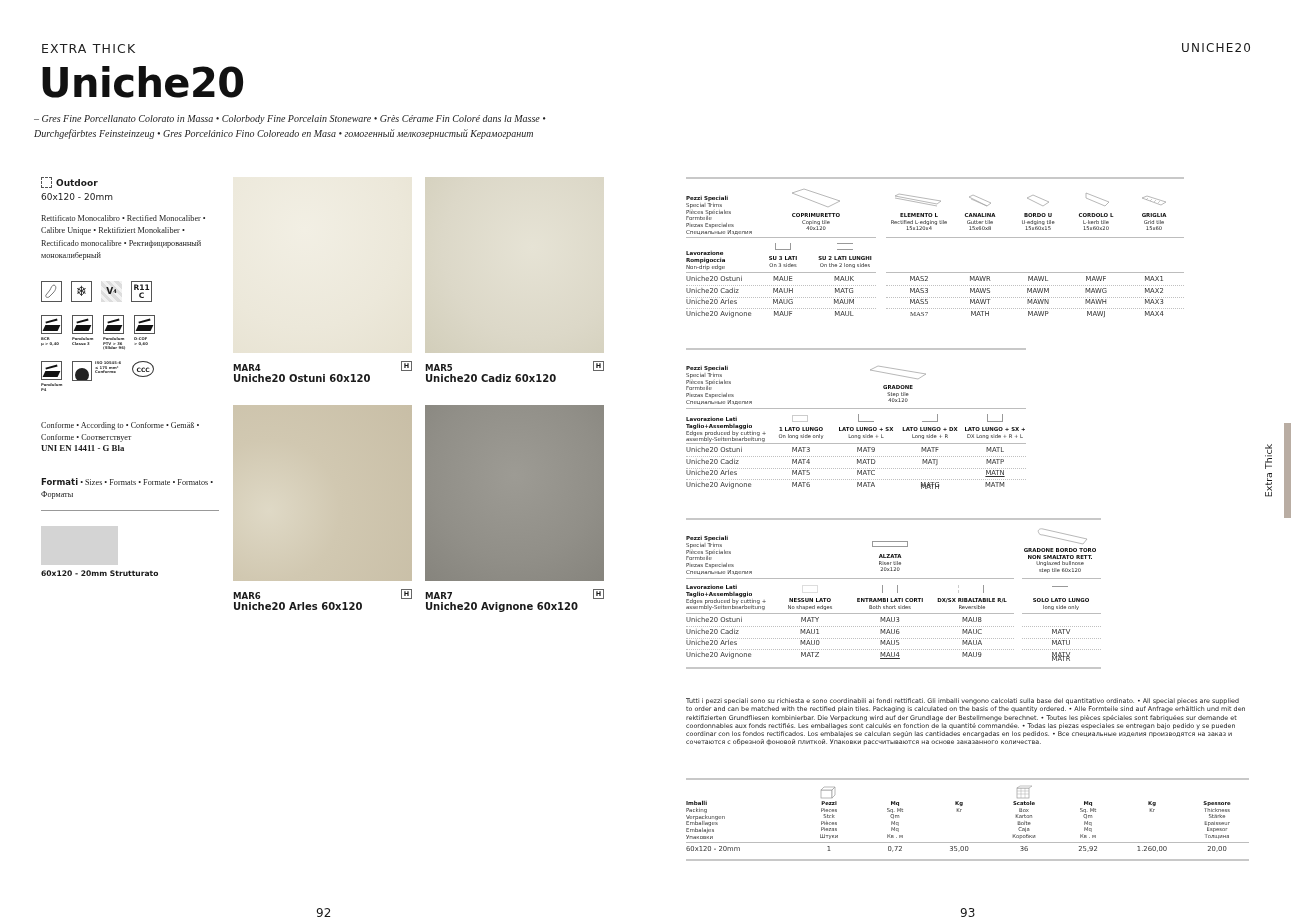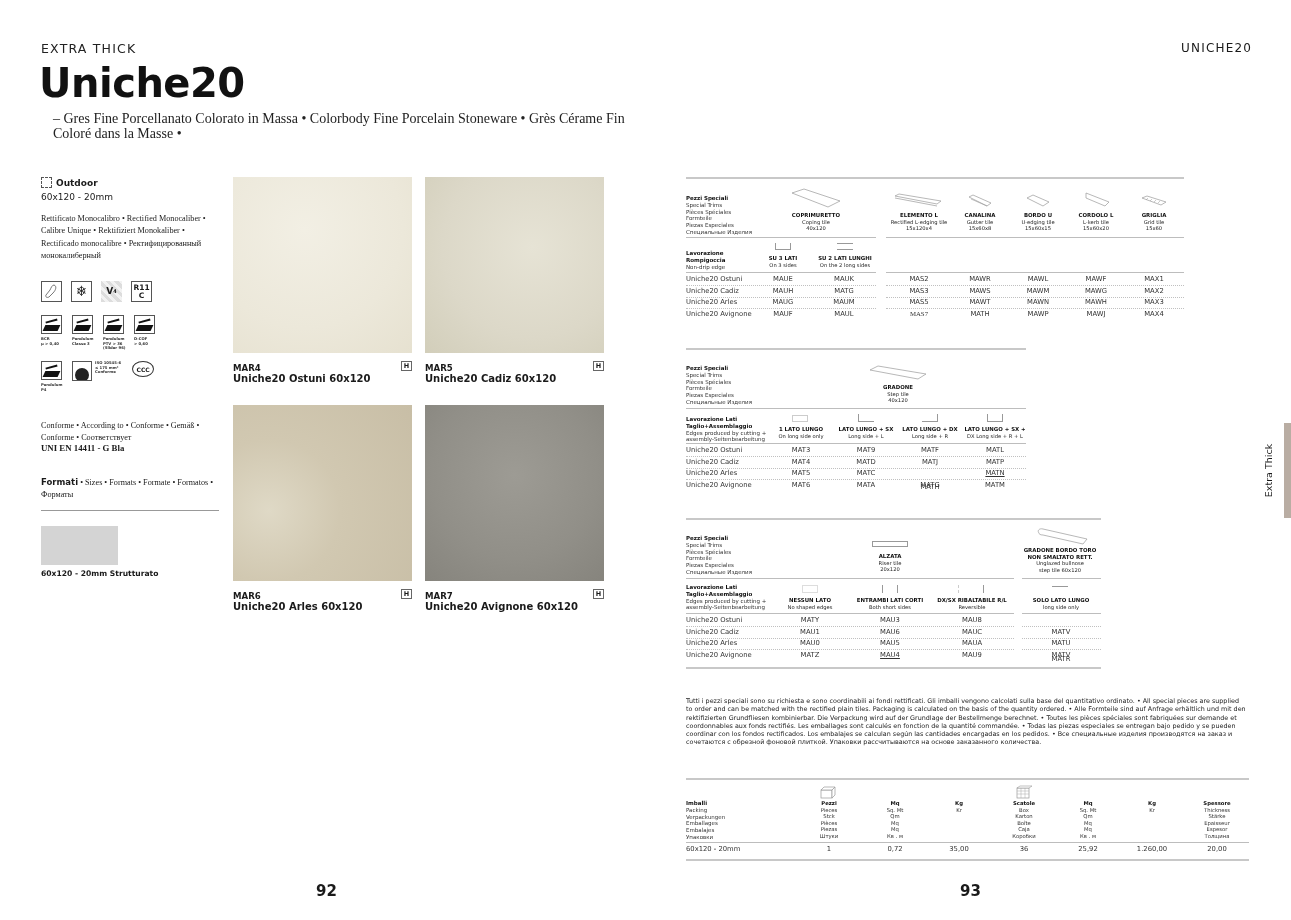--- a/index.html
+++ b/index.html
@@ -4,21 +4,21 @@
 <style>
   * { box-sizing: border-box; margin: 0; padding: 0; }
   html, body { width: 1291px; height: 920px; background: #ffffff; overflow: hidden; }
   body { position: relative; font-family: "DejaVu Sans", sans-serif; color: #1a1a1a; }
   .abs { position: absolute; }
   .serif { font-family: "Liberation Serif", serif; }
 
   
   .kicker { left: 41px; top: 41px; font-size: 12.5px; letter-spacing: 1.2px; color: #222; }
   .title { left: 39px; top: 60px; font-size: 40px; font-weight: bold; letter-spacing: -0.5px; color: #111; }
-  .subtitle { left: 53px; top: 111px; width: 580px; font-size: 14px; line-height: 15px; color: #222; }
+  .subtitle { left: 34px; top: 111px; width: 580px; font-size: 10px; line-height: 15px; color: #222; font-style: italic; }
 
   .side { left: 41px; width: 182px; }
   .outdoor { top: 177px; font-size: 9px; font-weight: bold; display: flex; align-items: center; gap: 4px; }
   .outdoor-icon { width: 11px; height: 11px; border: 1px dashed #555; display: inline-block; position: relative; }
   .size-label { top: 192px; font-size: 9px; }
   .rectified { top: 213px; font-size: 8.2px; line-height: 12.3px; color: #222; }
 
   .icons-row { left: 41px; display: flex; gap: 9px; }
   .ico { width: 21px; height: 21px; border: 1px solid #555; display: flex; align-items: center; justify-content: center; font-size: 9px; font-weight: bold; line-height: 9px; text-align: center; }
   .ico.noborder { border: none; }
@@ -39,21 +39,21 @@
   
   .tile { width: 179px; height: 176px; }
   .tile-ostuni { left: 233px; top: 177px; background: radial-gradient(circle at 40% 30%, #f2efe4 0%, #ece8da 60%, #e6e1d0 100%); }
   .tile-cadiz { left: 425px; top: 177px; background: radial-gradient(circle at 60% 40%, #e6e3d5 0%, #dcd8c8 60%, #d2ceba 100%); }
   .tile-arles { left: 233px; top: 405px; background: radial-gradient(circle at 20% 60%, #dfd9c6 0%, #d1c8b1 40%, #c8bea6 100%); }
   .tile-avignone { left: 425px; top: 405px; background: radial-gradient(circle at 50% 40%, #9d9b94 0%, #918f88 60%, #86847d 100%); }
   .tile-code { font-size: 8.6px; font-weight: bold; }
   .tile-name { font-size: 10px; font-weight: bold; }
   .h-badge { width: 11px; height: 10px; border: 1px solid #666; font-size: 6.5px; font-weight: bold; display: flex; align-items: center; justify-content: center; }
 
-  .page-num { font-size: 15px; font-weight: bold; }
+  .page-num { font-size: 12px; font-weight: normal; margin-top: 24px; }
 
   
   .brand-right { left: 1181px; top: 41px; font-size: 12px; letter-spacing: 1.2px; }
   .vtab { left: 1284px; top: 423px; width: 7px; height: 95px; background: #b9ada3; }
   .vtab-label { left: 1261px; top: 418px; width: 16px; height: 105px; display: flex; align-items: center; justify-content: center; }
   .vtab-label span { transform: rotate(-90deg); white-space: nowrap; font-size: 9.5px; }
 
   .hr-thick { height: 2px; background: #c8c8c8; }
   .hr-thin { height: 1px; background: #bdbdbd; }
   .hr-dot { height: 0; border-top: 1px dotted #c0c0c0; }
@@ -73,20 +73,21 @@
   .pack-head b { color: #111; }
   .pack-val { font-size: 6.8px; color: #333; text-align: center; }
 </style>
 </head>
 <body>
 
 <div class="abs kicker">EXTRA THICK</div>
 <div class="abs title">Uniche20</div>
 <div class="abs subtitle serif">
   <div>– Gres Fine Porcellanato Colorato in Massa • Colorbody Fine Porcelain Stoneware • Grès Cérame Fin Coloré dans la Masse •</div>
+  <div>Durchgefärbtes Feinsteinzeug • Gres Porcelánico Fino Coloreado en Masa • гомогенный мелкозернистый Керамогранит</div>
 </div>
 
 <div class="abs side outdoor">
   <span class="outdoor-icon"></span>
   <span>Outdoor</span>
 </div>
 <div class="abs side size-label">60x120 - 20mm</div>
 <div class="abs side rectified serif">Rettificato Monocalibro • Rectified Monocaliber • Calibre Unique • Rektifiziert Monokaliber • Rectificado monocalibre • Ректифицированный монокалиберный</div>
 
 <div class="abs icons-row" style="top:281px;">

